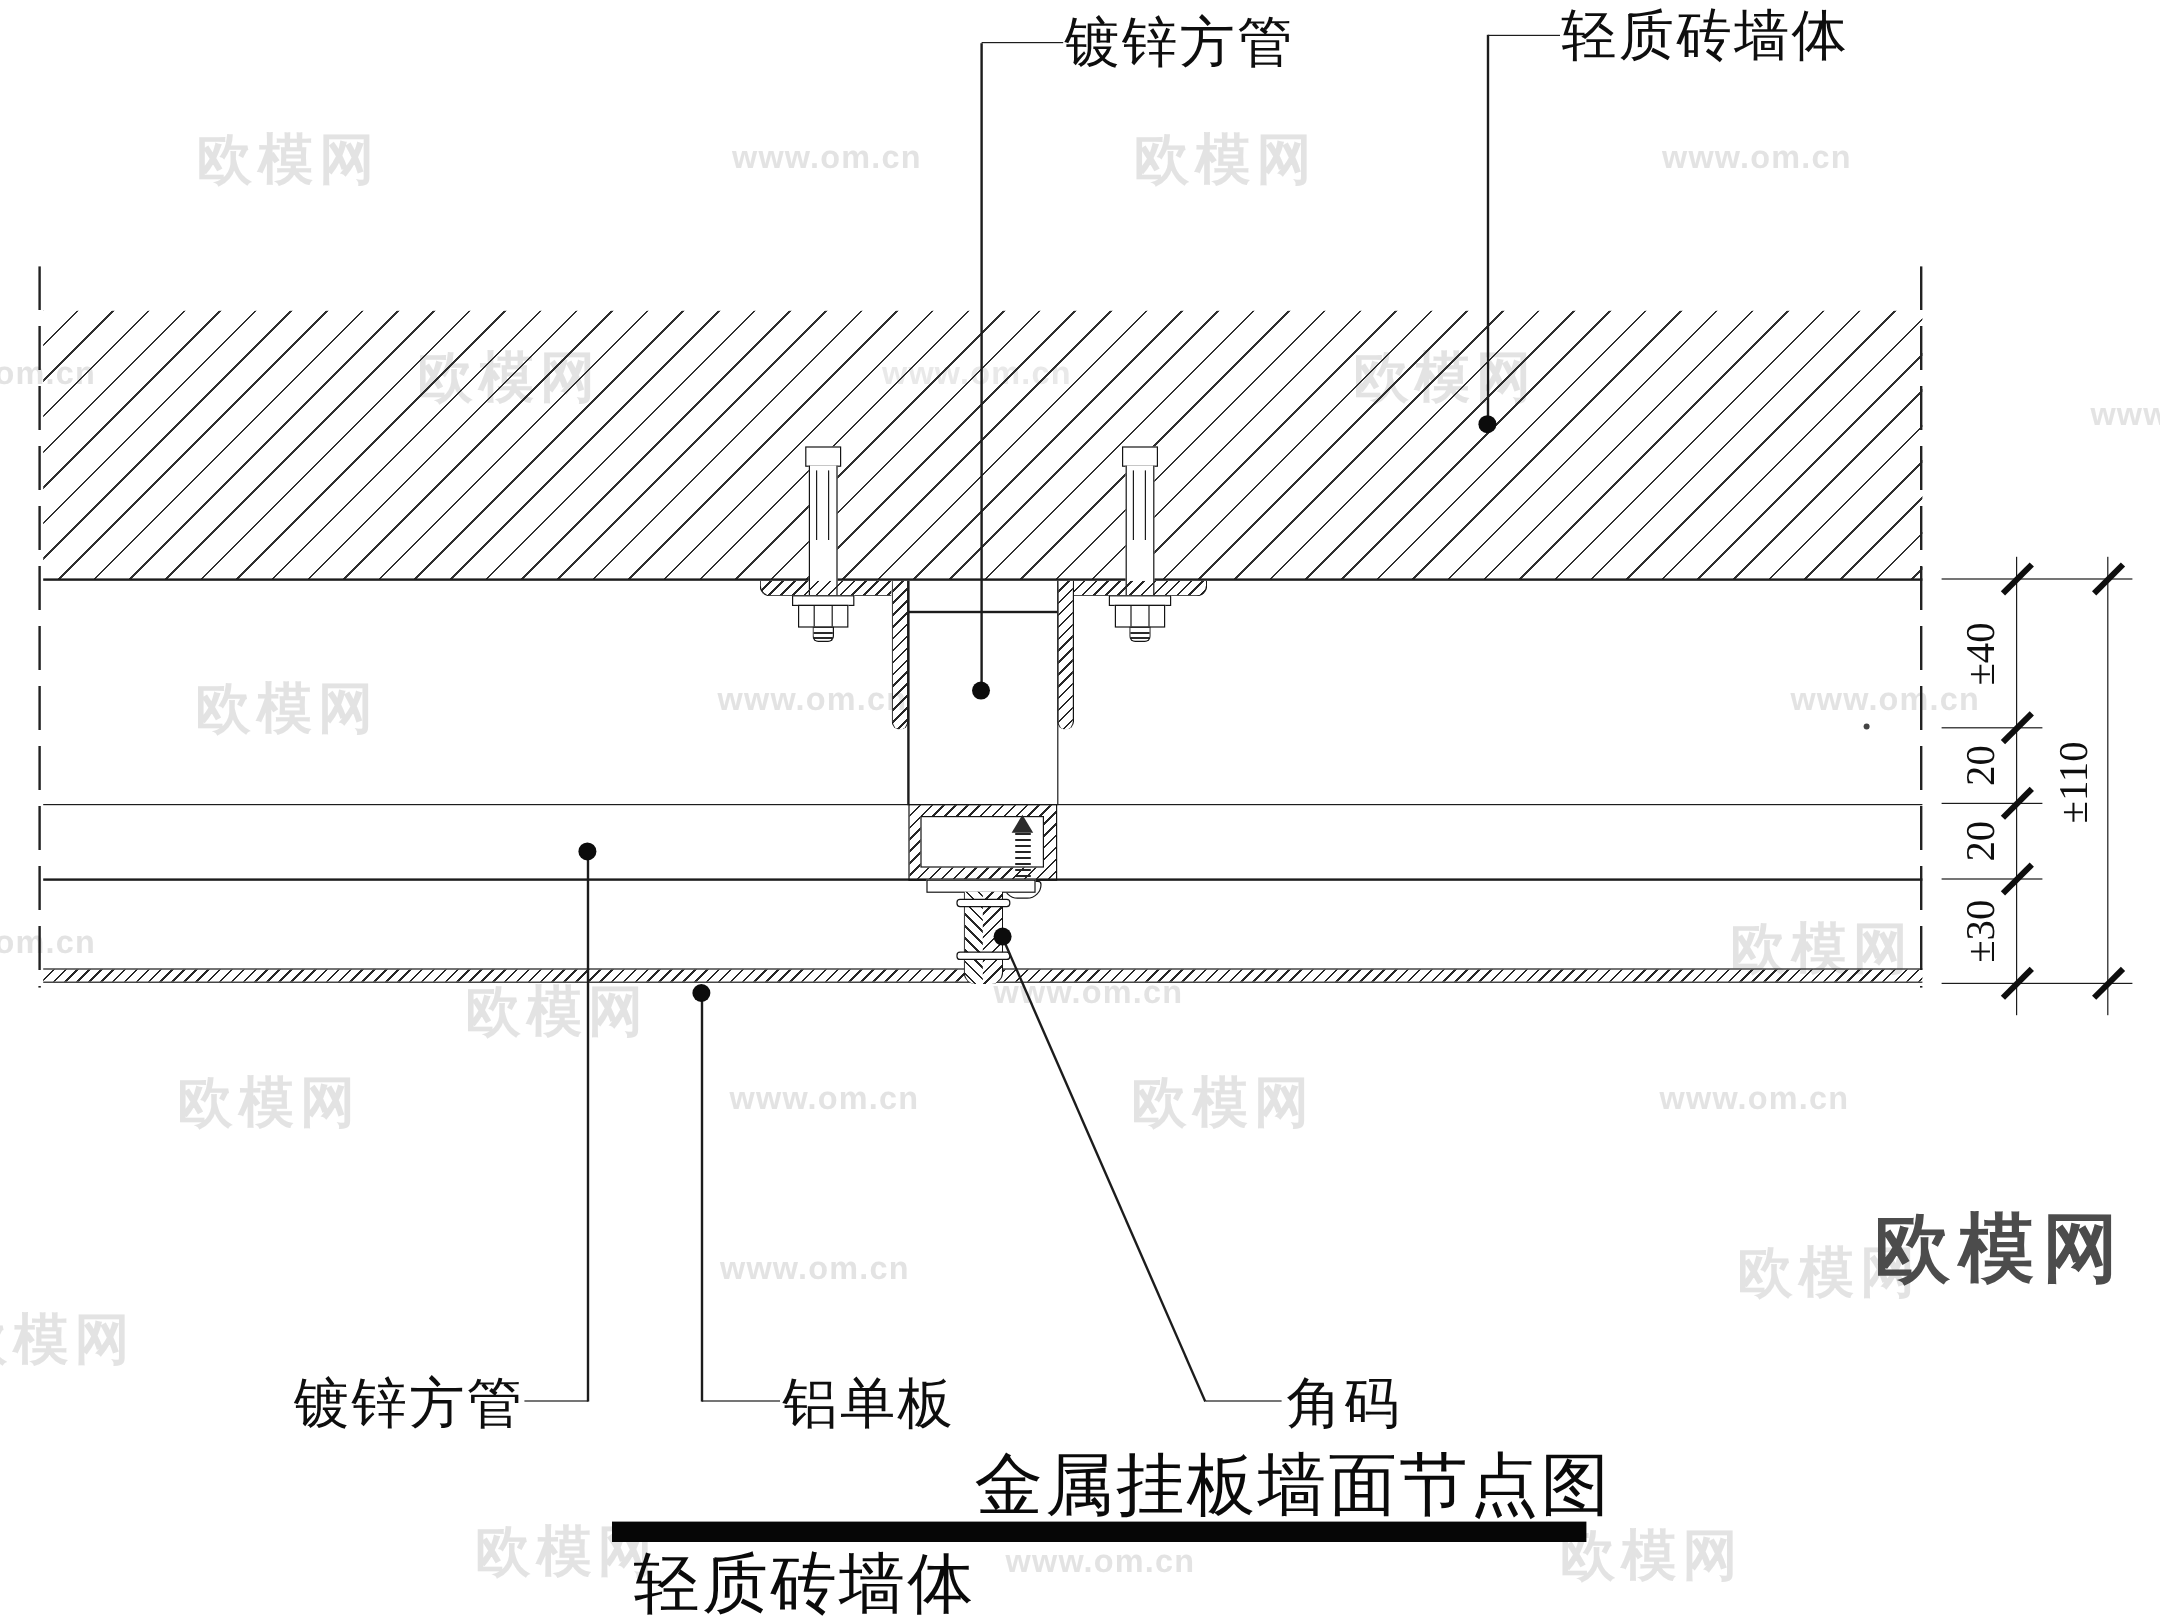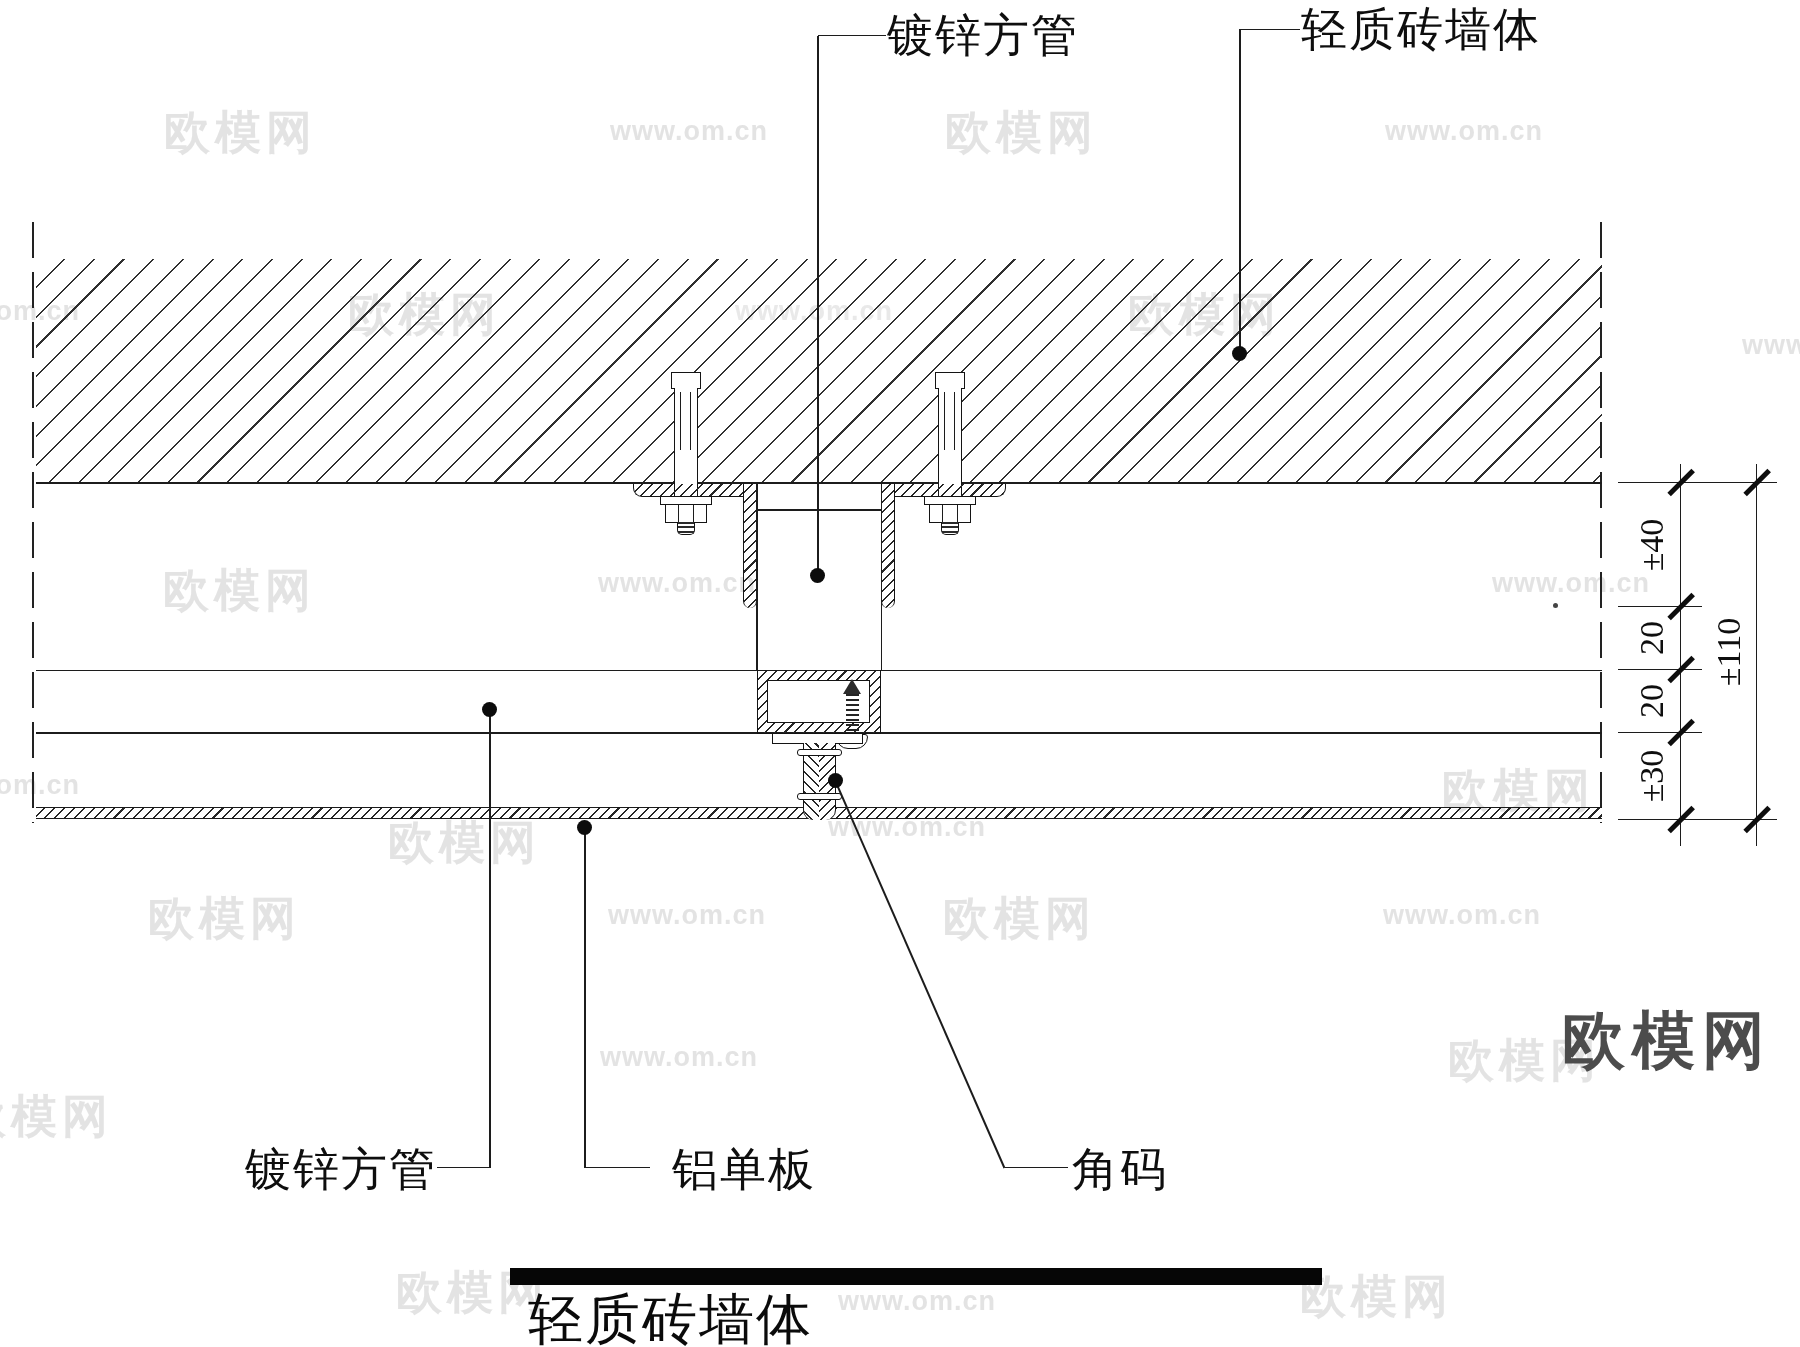--- a/index.html
+++ b/index.html
@@ -160,25 +160,26 @@
   <span class="lbl" style="left:1301px;top:2px">轻质砖墙体</span>
 
   <div class="vl" style="left:489px;top:710px;height:458px"></div>
   <div class="hl" style="left:437px;top:1167px;width:53px;height:1.4px"></div>
   <div class="dot" style="left:482px;top:702px"></div>
   <span class="lbl" style="left:245px;top:1142px">镀锌方管</span>
 
   <div class="vl" style="left:584px;top:828px;height:340px"></div>
   <div class="hl" style="left:585px;top:1167px;width:65px;height:1.4px"></div>
   <div class="dot" style="left:577px;top:820px"></div>
-  <span class="lbl" style="left:672px;top:1142px">铝单板</span>
+  <span class="lbl" style="left:652px;top:1142px">铝单板</span>
 
   <div class="hl" style="left:836px;top:780px;width:423px;height:1.5px;transform:rotate(66.4deg);transform-origin:0 0"></div>
   <div class="hl" style="left:1005px;top:1167px;width:63px;height:1.4px"></div>
   <div class="dot" style="left:828px;top:773px"></div>
   <span class="lbl" style="left:1072px;top:1142px">角码</span>
 
+  <div class="title-text" style="left:812px;top:1200px">金属挂板墙面节点图</div>
   <div class="abs" style="left:510px;top:1268px;width:812px;height:17px;background:#060606"></div>
   <div class="title-text" style="left:528px;top:1283px;font-size:55px">轻质砖墙体</div>
 
   <div class="footer-logo" style="left:1562px;top:998px">欧模网</div>
 
 </div>
 
 </body></html>

